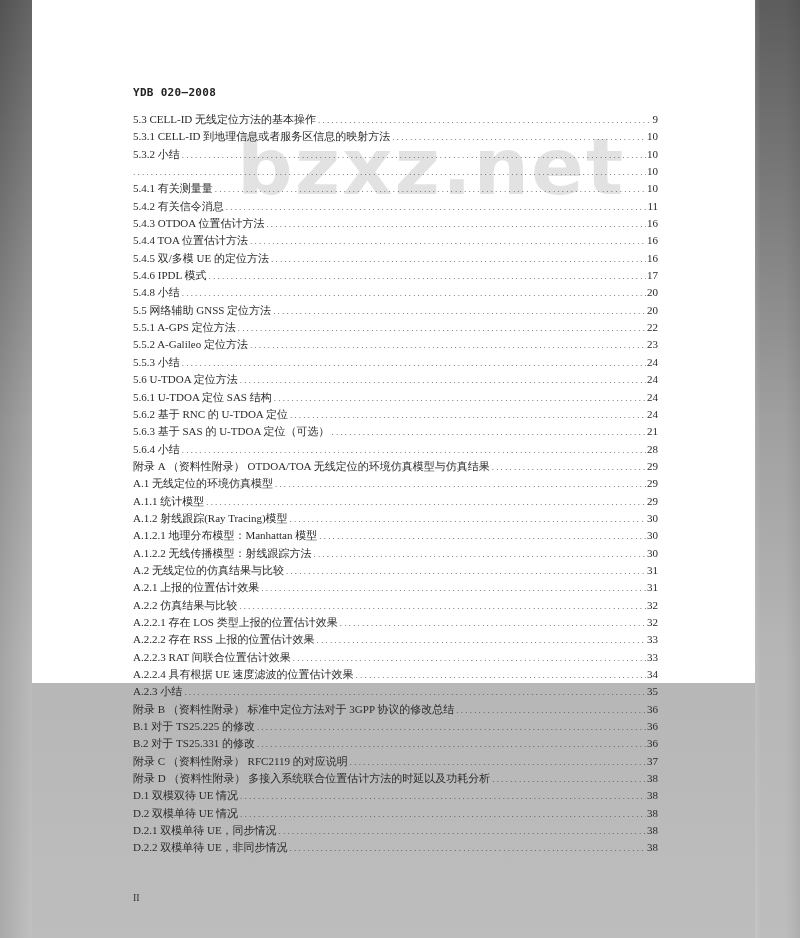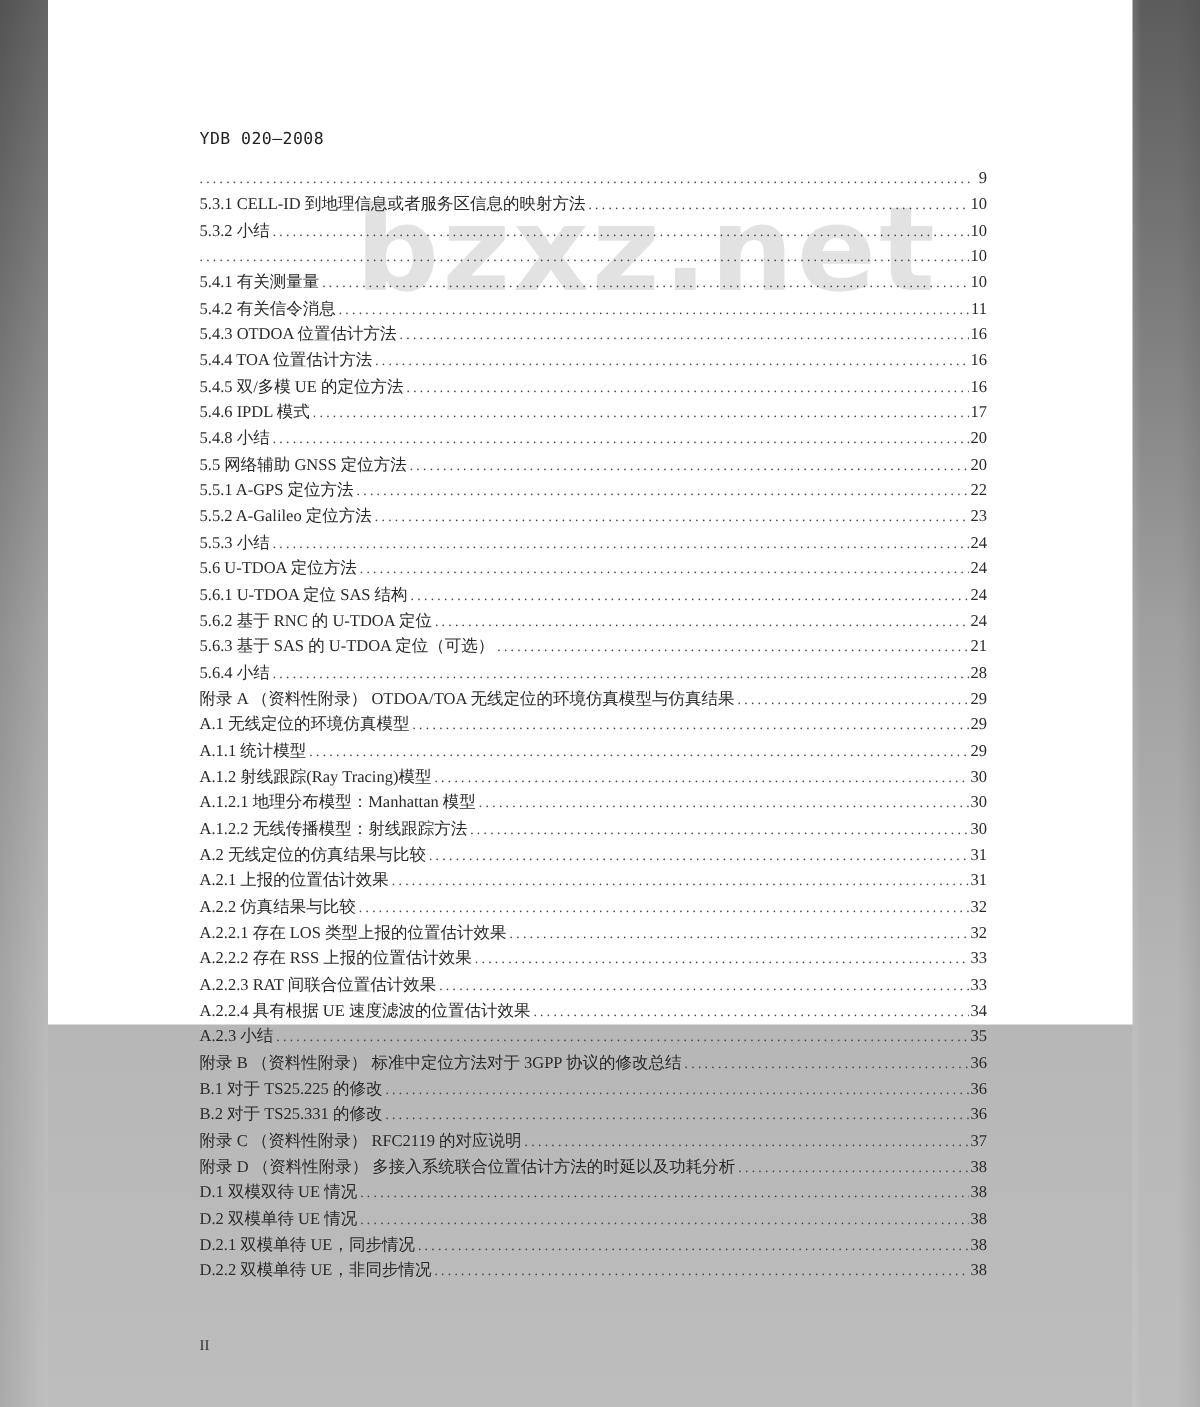--- a/index.html
+++ b/index.html
@@ -49,20 +49,21 @@
       user-select: none;
     }
     .doc-header {
       position: absolute;
       left: 133px;
       top: 86px;
       font-family: "DejaVu Sans Mono", "Liberation Mono", monospace;
       font-size: 11px;
       color: #222;
       letter-spacing: 0.3px;
+      font-weight: bold;
     }
     .toc {
       position: absolute;
       left: 133px;
       top: 111px;
       width: 525px;
       z-index: 1;
     }
     .toc-row {
       display: flex;
@@ -110,20 +111,21 @@
 <div class="side-right"></div>
 
 <div class="page">
   <div class="watermark">bzxz.net</div>
 </div>
 
 <div class="doc-header">YDB 020—2008</div>
 
 <div class="toc" id="toc">
     <div class="toc-row">
+      <span class="toc-title">5.3 CELL-ID 无线定位方法的基本操作</span>
       <span class="toc-leader"></span>
       <span class="toc-page">9</span>
     </div>
     <div class="toc-row">
       <span class="toc-title">5.3.1 CELL-ID 到地理信息或者服务区信息的映射方法</span>
       <span class="toc-leader"></span>
       <span class="toc-page">10</span>
     </div>
     <div class="toc-row">
       <span class="toc-title">5.3.2  小结</span>

